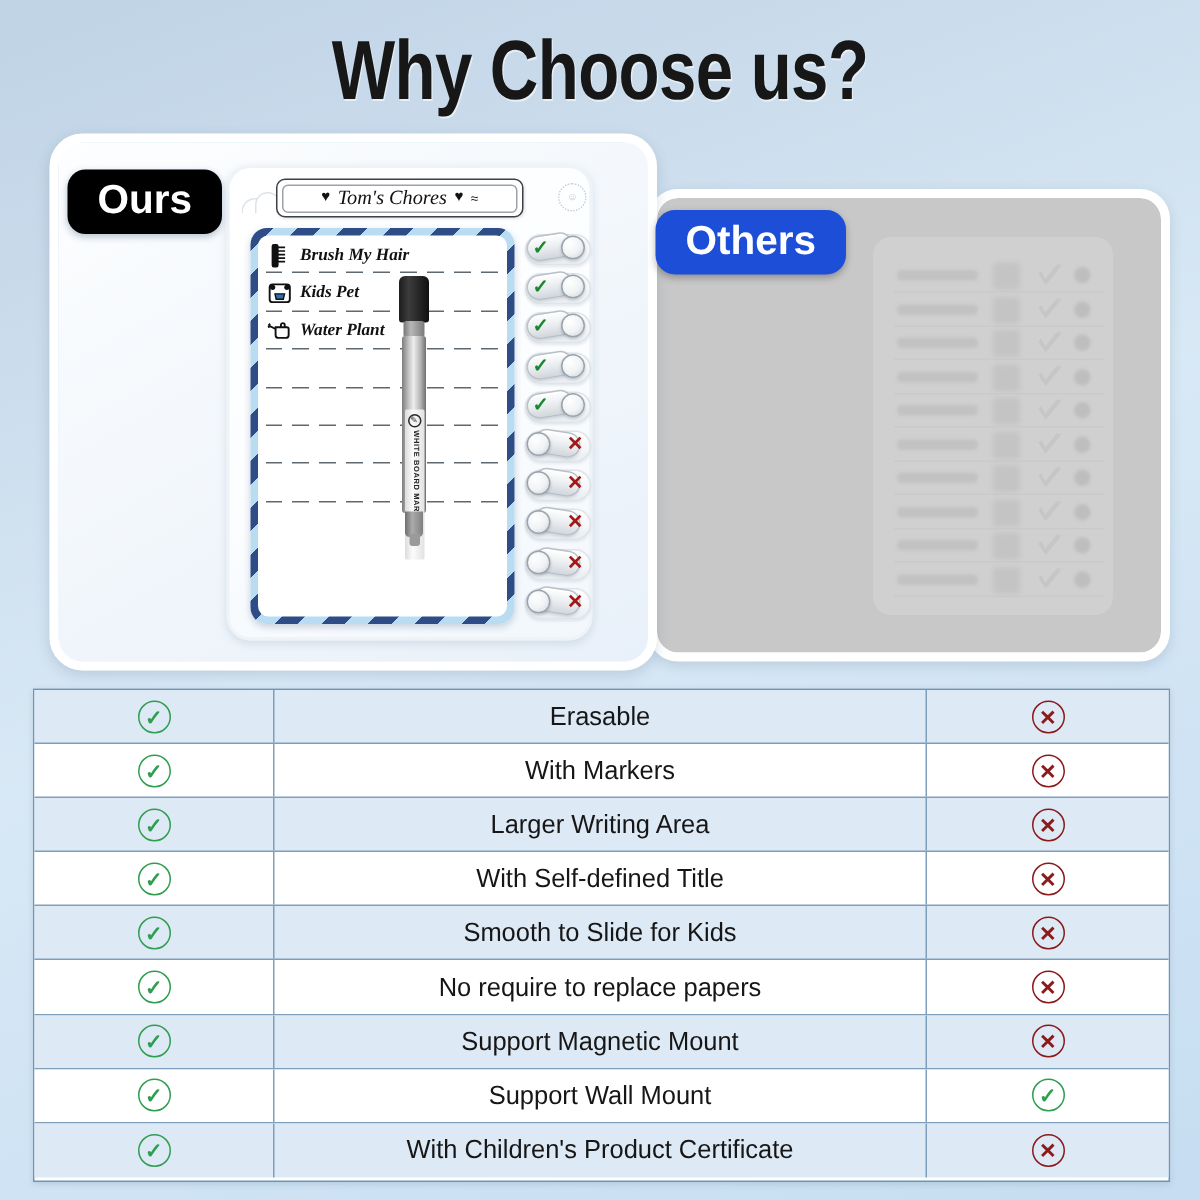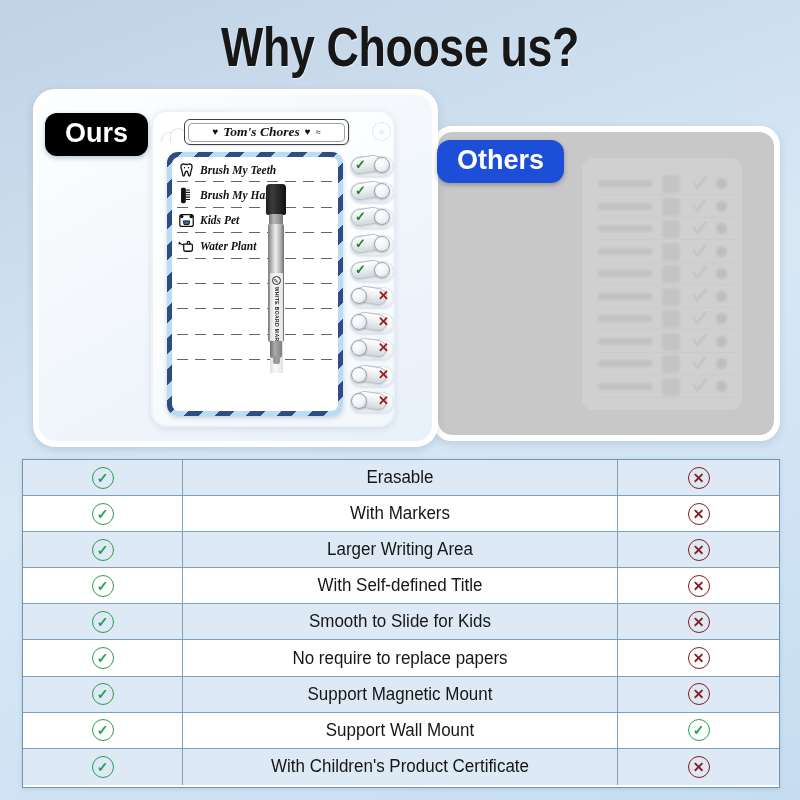--- a/index.html
+++ b/index.html
@@ -163,21 +163,21 @@
   .title-plate:after {
     content: ""; position: absolute;
     left: 3px; top: 2.5px; right: 3px; bottom: 2.5px;
     border: 1px solid #9aa2ab; border-radius: 4px;
     pointer-events: none;
   }
   .heart { font-size: 10px; color: #121212; line-height: 1; }
   .board-title {
     font-family: "Liberation Serif", serif;
     font-style: italic;
-    font-weight: 700;
+    font-weight: 400;
     font-size: 13.5px;
     color: #101010;
     white-space: nowrap;
   }
   .squiggle { font-size: 9px; color: #121212; line-height: 1; }
 
   .sun {
     position: absolute; right: -2px; top: 3px;
     width: 19px; height: 19px;
     border: 1.2px dotted #c4ccd4;
@@ -465,28 +465,20 @@
       <span class="squiggle">≈</span>
     </div>
 
     <div class="sun">☺</div>
   </div>
 
   <div class="list-frame">
     <div class="list-inner" id="chore-list">
         <div class="chore-row">
           <span class="chore-icon"><svg viewBox="0 0 24 24" fill="none" stroke="#111" stroke-width="1.7">
-              <path d="M5 7c0-2.2 2-3.6 4-3 1.8.5 4 .5 6 0 2-.6 4 .8 4 3 0 3-1.3 4.5-1.8 8-.3 2.3-.6 4-1.7 4-1.2 0-1.2-2-1.7-4-.3-1.3-.6-2-1.8-2s-1.5.7-1.8 2c-.5 2-.5 4-1.7 4-1.1 0-1.4-1.7-1.7-4C6.3 11.5 5 10 5 7z"></path>
-              <circle cx="9.5" cy="8.5" r="0.9" fill="#111" stroke="none"></circle>
-              <circle cx="14.5" cy="8.5" r="0.9" fill="#111" stroke="none"></circle>
-            </svg></span>
-          <span class="chore-label">Brush My Teeth</span>
-        </div>
-        <div class="chore-row">
-          <span class="chore-icon"><svg viewBox="0 0 24 24" fill="none" stroke="#111" stroke-width="1.7">
               <rect x="6" y="3" width="4.2" height="18" rx="1" fill="#111"></rect>
               <path d="M10.5 5h6M10.5 8h6M10.5 11h6M10.5 14h6M10.5 17h6" stroke-width="1.4"></path>
             </svg></span>
           <span class="chore-label">Brush My Hair</span>
         </div>
         <div class="chore-row">
           <span class="chore-icon"><svg viewBox="0 0 24 24" fill="none" stroke="#111" stroke-width="1.6">
               <rect x="3.5" y="4.5" width="17" height="15" rx="2.5"></rect>
               <circle cx="6" cy="7" r="2.2" fill="#111" stroke="none"></circle>
               <circle cx="18" cy="7" r="2.2" fill="#111" stroke="none"></circle>

